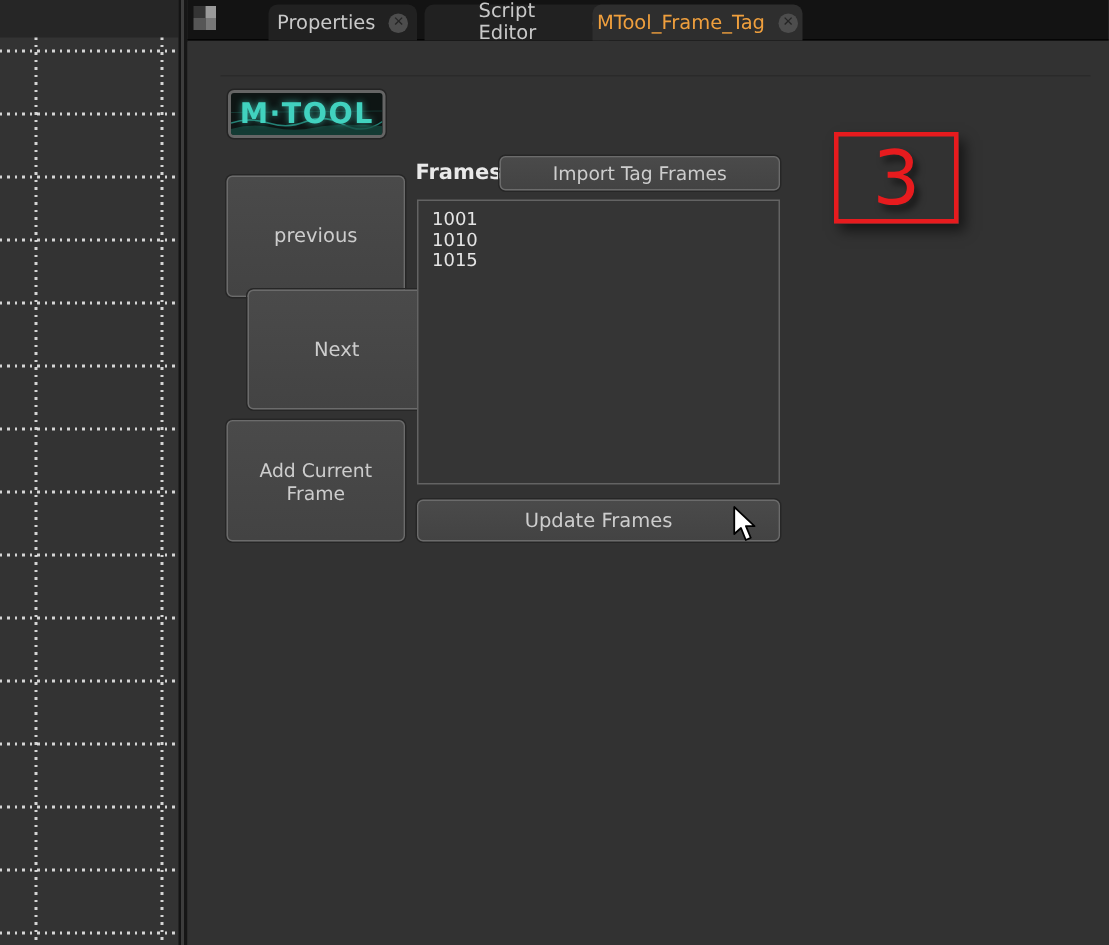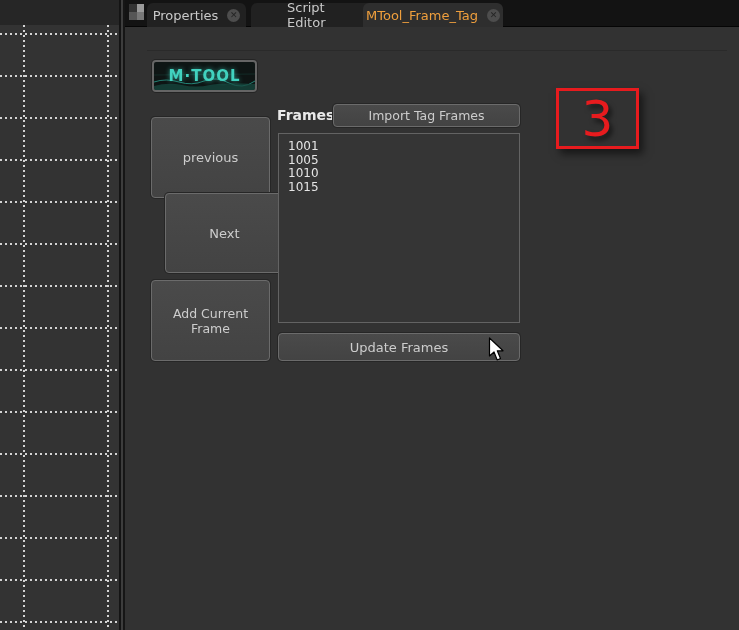--- a/index.html
+++ b/index.html
@@ -23,36 +23,36 @@
   #tabbar { left:125px; top:0; width:614px; height:27px; background:#131313;
     border-bottom:1px solid #050505; }
   #pane-icon { left:129px; top:4px; width:15px; height:16px;
     display:grid; grid-template-columns:1fr 1fr; grid-template-rows:1fr 1fr; }
   #pane-icon span:nth-child(1){background:#343434;}
   #pane-icon span:nth-child(2){background:#9a9a9a;}
   #pane-icon span:nth-child(3){background:#565656;}
   #pane-icon span:nth-child(4){background:#787878;}
   .tab { position:absolute; top:3px; height:24px; border-radius:6px 6px 0 0;
     background:#212121; color:#c9c9c9; font-size:13px;
-    display:flex; align-items:center; justify-content:center; gap:9px; }
+    display:flex; align-items:center; justify-content:center; gap:9px;margin-left:32px; }
   .tab.active { background:#2e2e2e; color:#ef9f3d; }
   .tab-close { width:13px; height:13px; border-radius:50%; background:#4d4d4d;
     color:#242424; font-size:9px; line-height:13px; text-align:center; font-weight:bold; }
 
   
   #panel { left:125px; top:28px; width:614px; height:602px; background:#323232; }
   #panel-divider { left:147px; top:50px; width:580px; height:1px; background:#2a2a2a; }
 
   
   #logo { left:152px; top:60px; width:105px; height:32px; border-radius:4px;
     background:#0e1514; border:2px solid #656565; box-shadow:0 0 0 1px #242424;
     overflow:hidden; }
   #logo-text { position:absolute; left:0; top:0; width:100%; height:100%;
     display:flex; align-items:center; justify-content:center;
-    color:#41d2bf; font-weight:bold; font-size:15px; letter-spacing:1px;
+    color:#41d2bf; font-weight:bold; font-size:19px; letter-spacing:1px;
     text-shadow:0 0 5px rgba(65,210,191,.7); z-index:2; }
   #logo svg { position:absolute; left:0; bottom:0; }
 
   
   .btn { position:absolute; background:linear-gradient(180deg,#4a4a4a,#434343);
     border:1px solid #6b6b6b; border-radius:4px; color:#cdcdcd; font-size:13px;
     display:flex; align-items:center; justify-content:center; text-align:center;
     box-shadow:0 0 0 1px #262626; }
   #btn-previous { left:151px; top:117px; width:119px; height:81px; }
   #btn-next     { left:151px; top:193px; width:119px; height:80px;margin-left:14px; }
@@ -139,21 +139,20 @@
 
 <div class="btn" id="btn-previous">previous</div>
 <div class="btn" id="btn-next">Next</div>
 <div class="btn" id="btn-add">Add Current Frame</div>
 
 <div class="abs" id="frames-label">Frames</div>
 <div class="btn" id="btn-import">Import Tag Frames</div>
 
 <div class="abs" id="frame-listbox">
   <div class="frame-item">1001</div>
-  <div class="frame-item">1005</div>
   <div class="frame-item">1010</div>
   <div class="frame-item">1015</div>
 </div>
 
 <div class="btn" id="btn-update">Update Frames</div>
 
 <div class="abs" id="annotation-box">
   <span id="annotation-number">3</span>
 </div>
 

